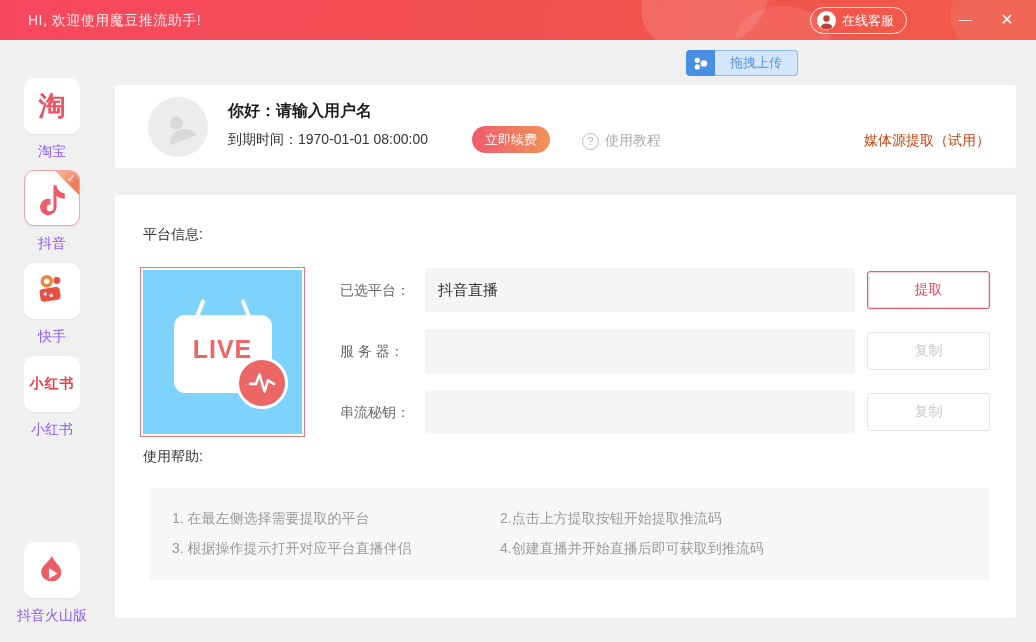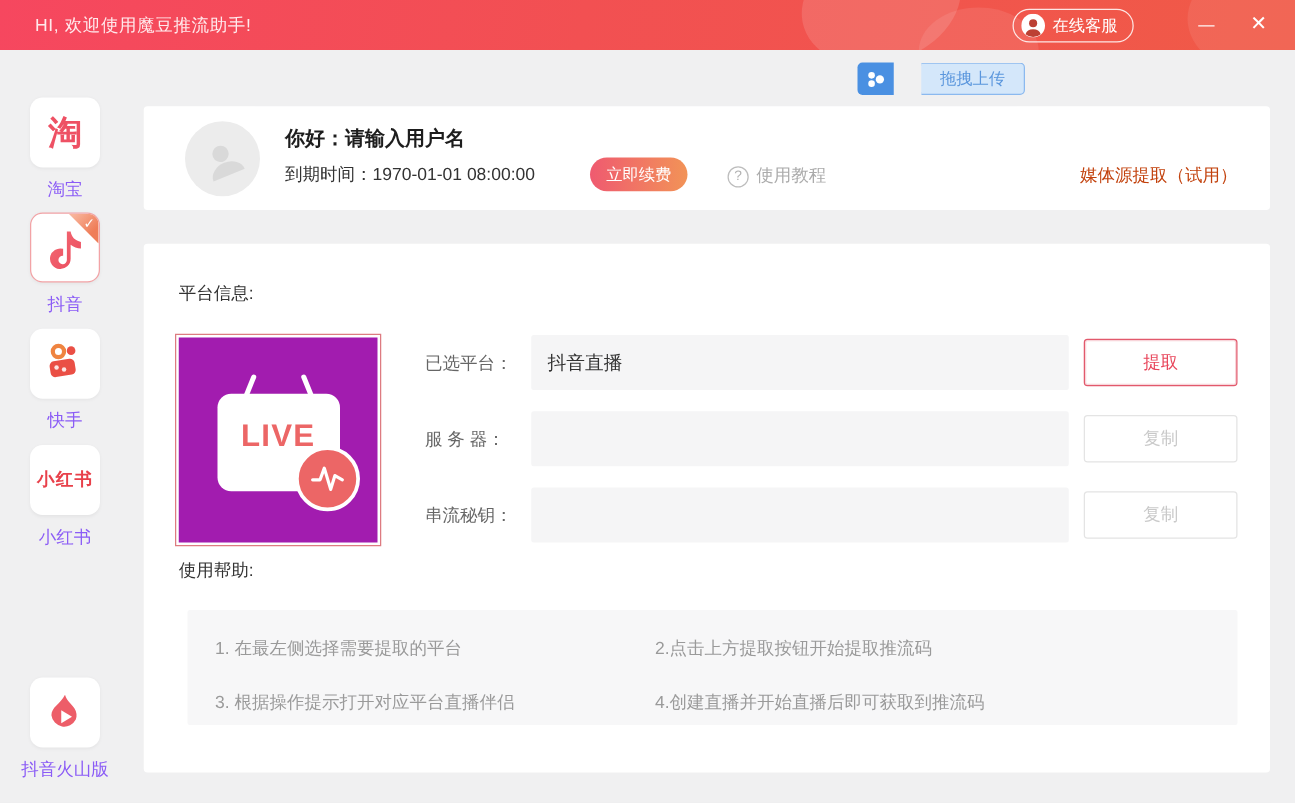--- a/index.html
+++ b/index.html
@@ -18,21 +18,21 @@
                background:transparent;color:#fff;font-size:13px;cursor:pointer;box-sizing:border-box;}
   .support-ico{width:19px;height:19px;display:block;}
   .win-btn{position:absolute;top:8px;width:26px;height:24px;border:none;background:transparent;color:#fff;
            font-size:15px;line-height:24px;text-align:center;cursor:pointer;padding:0;}
   .btn-min{left:952px;font-size:13px;}
   .btn-close{left:994px;font-size:16px;}
   
   .upload{position:absolute;left:686px;top:50px;height:26px;display:flex;cursor:pointer;}
   .upload-ico{width:29px;height:26px;background:#4a90e2;border-radius:4px 0 0 4px;display:grid;place-items:center;}
   .upload-label{height:24px;line-height:24px;padding:0 15px;background:#d4e7fa;border:1px solid #8bb9ef;border-left:none;
-                border-radius:0 4px 4px 0;color:#5a96dd;font-size:13px;margin-left:22px;}
+                border-radius:0 4px 4px 0;color:#5a96dd;font-size:13px;}
   
   .side-item{position:absolute;left:0;width:104px;text-align:center;cursor:pointer;}
   .side-icon{position:relative;width:56px;height:56px;background:#fff;border-radius:10px;margin:0 auto;
              display:grid;place-items:center;box-shadow:0 1px 3px rgba(0,0,0,.05);box-sizing:border-box;}
   .side-icon.selected{border:1px solid #f2a3a6;}
   .corner{position:absolute;top:0;right:0;width:24px;height:24px;border-radius:0 9px 0 0;
           background:linear-gradient(135deg,#f8b49b 10%,#ef7d58 70%);
           clip-path:polygon(0 0,100% 0,100% 100%);}
   .corner-check{position:absolute;top:1px;right:3px;color:#fff;font-size:11px;}
   .side-label{margin-top:9px;font-size:14px;color:#8b5cf6;}
@@ -50,38 +50,38 @@
              background:linear-gradient(90deg,#ef5a70,#f29357);color:#fff;font-size:13px;cursor:pointer;}
   .tutorial{position:absolute;left:467px;top:47px;display:flex;align-items:center;gap:6px;color:#ababab;
             font-size:14px;cursor:pointer;}
   .q-ico{width:15px;height:15px;border:1px solid #bdbdbd;border-radius:50%;font-size:11px;line-height:15px;
          text-align:center;color:#b3b3b3;}
   .media-link{position:absolute;right:26px;top:47px;color:#c2410c;font-size:14px;cursor:pointer;}
   
   .sec-title{position:absolute;left:28px;top:31px;font-size:14px;color:#333;}
   .live{position:absolute;left:25px;top:72px;width:165px;height:170px;border:1px solid #dd7b81;background:#fff;
         padding:2px;box-sizing:border-box;}
-  .live-in{width:100%;height:100%;background:#a21caf;display:grid;place-items:center;}
+  .live-in{width:100%;height:100%;background:#7dd3fc;display:grid;place-items:center;}
   .tv{position:relative;width:98px;height:78px;background:#fff;border-radius:11px;margin-top:4px;}
   .ant{position:absolute;width:4px;height:20px;background:#fff;border-radius:2px;top:-16px;}
   .ant-l{left:24px;transform:rotate(22deg);}
   .ant-r{right:24px;transform:rotate(-22deg);}
   .live-word{text-align:center;font-size:25px;font-weight:bold;color:#ec6666;letter-spacing:1px;padding-top:20px;}
   .pulse{position:absolute;right:-16px;bottom:-16px;width:46px;height:46px;border-radius:50%;background:#ec6666;
          border:3px solid #fff;display:grid;place-items:center;}
   .frow-label{position:absolute;left:225px;font-size:14px;color:#666;}
   .frow-input{position:absolute;left:310px;width:430px;height:44px;background:#f5f5f6;border:none;border-radius:2px;
               padding:0 13px;font-size:15px;color:#333;box-sizing:border-box;font-family:"Liberation Sans",sans-serif;}
   .frow-btn{position:absolute;left:752px;width:123px;height:38px;background:#fff;border-radius:3px;font-size:14px;cursor:pointer;}
   .btn-extract{border:1px solid #e2596c;color:#e8455a;box-shadow:inset 0 0 0 1px rgba(226,89,108,.25);}
   .btn-copy{border:1px solid #e4e4e4;color:#c9c9c9;}
   .help-title{position:absolute;left:28px;top:253px;font-size:14px;color:#333;}
   .help-box{position:absolute;left:35px;top:293px;width:840px;height:92px;background:#f7f7f8;border-radius:2px;
             display:grid;grid-template-columns:328px 1fr;align-content:start;row-gap:11px;
-            padding:21px 0 0 22px;box-sizing:border-box;gap:24px;}
+            padding:21px 0 0 22px;box-sizing:border-box;}
   .help-item{font-size:14px;color:#9a9a9a;line-height:19px;}
 </style>
 </head>
 <body>
 
 <div class="stage">
 
   <div class="titlebar">
     <div class="deco deco-a"></div>
     <div class="deco deco-b"></div>

